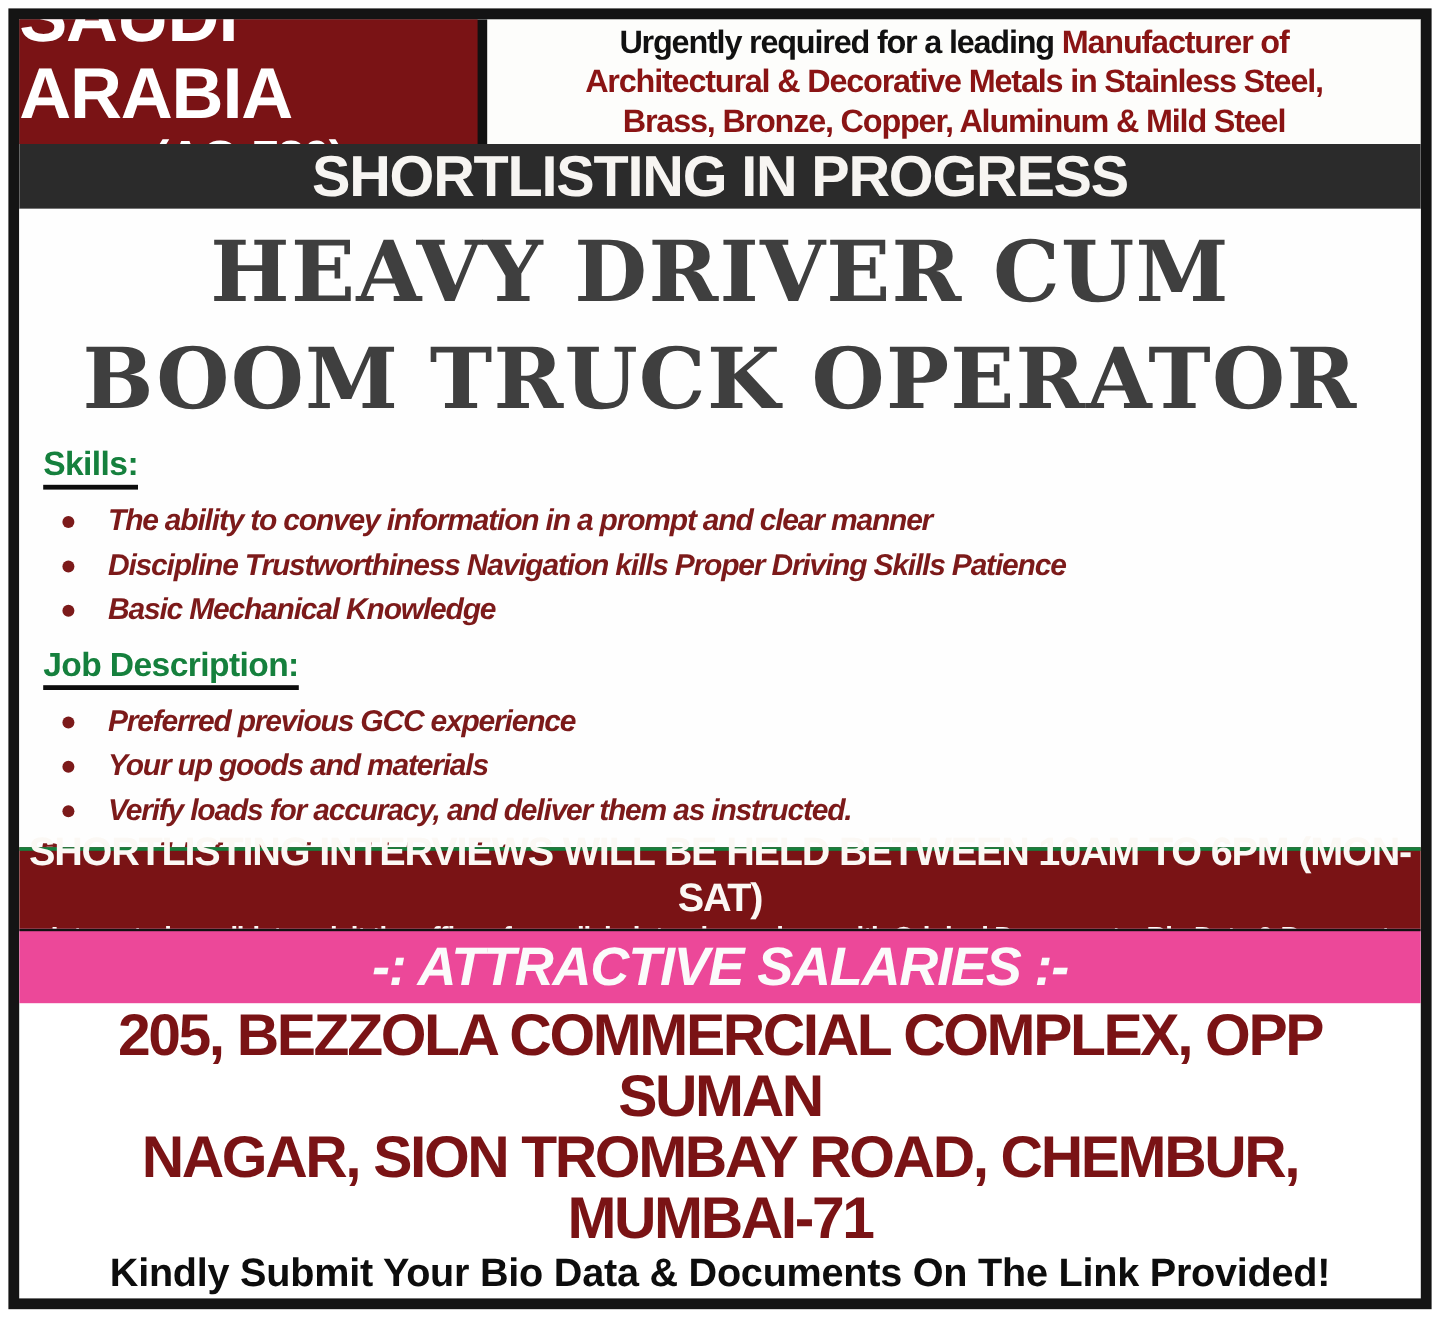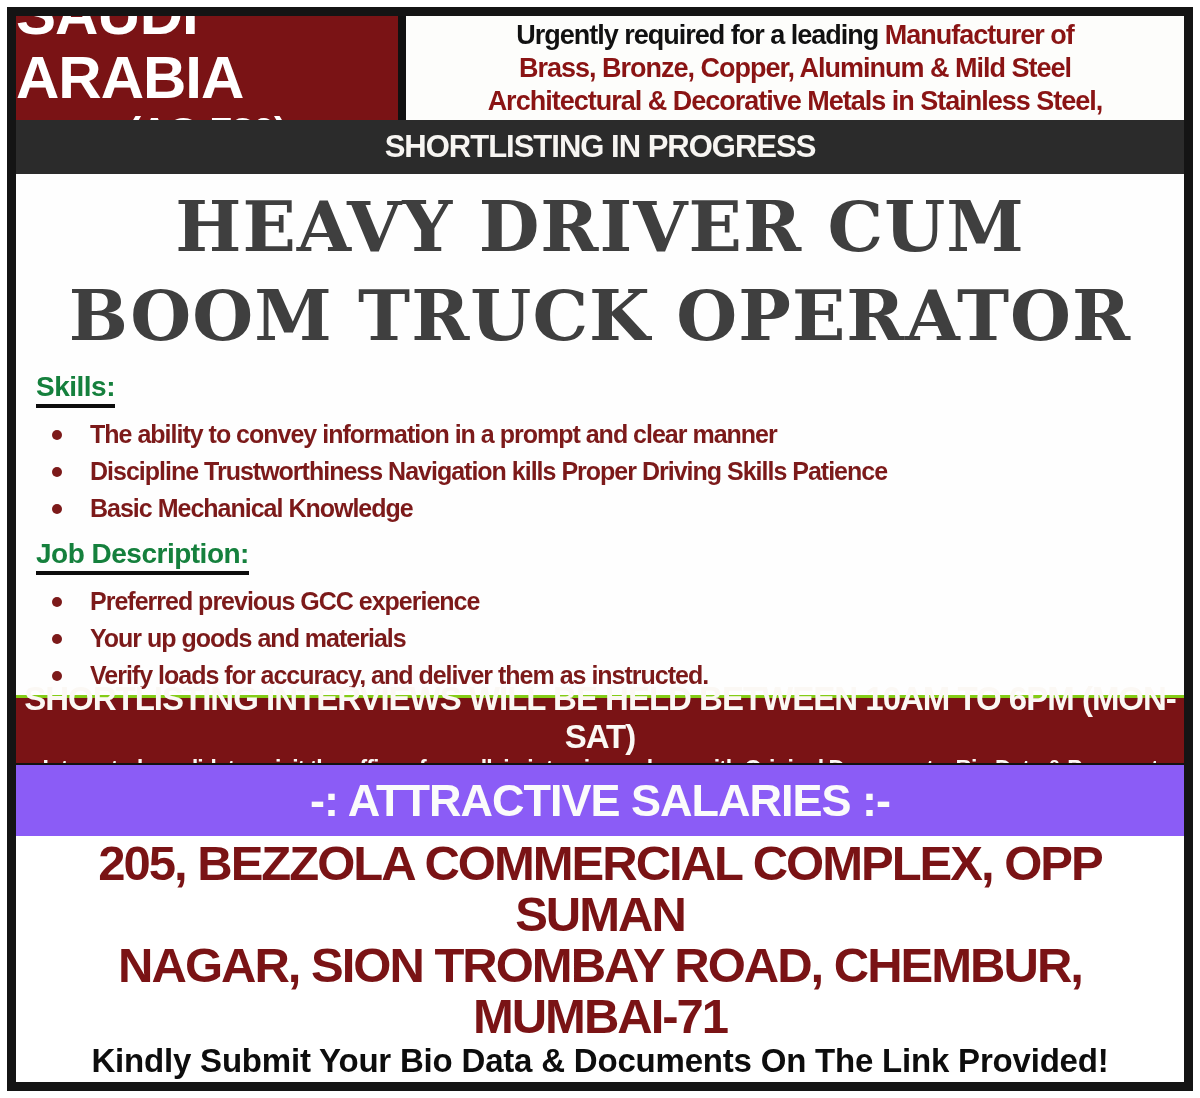--- a/index.html
+++ b/index.html
@@ -15,65 +15,65 @@
   .country { font-size:60px; font-weight:bold; letter-spacing:-1px; }
   .code    { font-size:40px; font-weight:bold; letter-spacing:-1px; }
   .header-right { flex:1 1 auto; background:#fdfdfb; display:flex; flex-direction:column;
                   align-items:center; justify-content:center; text-align:center;
                   font-weight:bold; font-size:27px; letter-spacing:-1px; line-height:33px; padding:0 6px; }
   .intro-black { color:#111; }
   .intro-red   { color:#8a1414; }
 
   
   .status-bar { height:54px; background:#2b2b2b; color:#f7f5f2; display:flex; align-items:center;
-                justify-content:center; font-weight:bold; font-size:31px; letter-spacing:-1px; flex:0 0 auto; }
+                justify-content:center; font-weight:bold; font-size:48px; letter-spacing:-1px; flex:0 0 auto; }
 
   
   .content { flex:1 1 auto; background:#fefefe; padding:0 16px; overflow:hidden; }
   .job-title { text-align:center; font-family:"DejaVu Serif", serif; font-weight:bold;
                color:#3f3f3f; font-size:70px; line-height:89px; margin-top:8px; letter-spacing:1px; }
   .section-heading { display:inline-block; font-size:28px; font-weight:bold; color:#15803d;
                      letter-spacing:-0.5px; border-bottom:4px solid #0d0d0d; margin:10px 0 8px 4px; line-height:34px; }
   .bullet-row { display:flex; align-items:baseline; color:#7c1a1a; font-weight:bold;
                 font-size:25px; letter-spacing:-1px; line-height:37px; }
   .bullet-dot { flex:0 0 auto; width:10px; height:10px; border-radius:50%; background:#7c1a1a;
                 margin:0 28px 0 20px; align-self:center; }
-  .bullet-text { flex:1 1 auto; white-space:nowrap; }
+  .bullet-text { flex:1 1 auto; white-space:nowrap;font-style:italic; }
 
   
-  .interview-bar { flex:0 0 auto; height:68px; background:#7a1315; border-top:3px solid #84cc16;
+  .interview-bar { flex:0 0 auto; height:68px; background:#7a1315; border-top:3px solid #15803d;
                    color:#fbf8f4; text-align:center; display:flex; flex-direction:column; justify-content:center; }
   .interview-line1 { font-size:33px; font-weight:bold; letter-spacing:-1px; line-height:38px; }
   .interview-line2 { font-size:23px; font-weight:bold; letter-spacing:-1px; line-height:26px; }
 
-  .salaries-bar { flex:0 0 auto; height:73px; background:#8b5cf6; border-top:2px solid #111;
+  .salaries-bar { flex:0 0 auto; height:62px; background:#ec4899; border-top:2px solid #111;
                   color:#fbfbfb; display:flex; align-items:center; justify-content:center;
-                  font-size:45px; font-weight:bold; letter-spacing:-1px; }
+                  font-size:45px; font-weight:bold; letter-spacing:-1px;font-style:italic; }
 
   
   .address { flex:0 0 auto; padding-top:2px; text-align:center; color:#7a1315; font-weight:bold;
              font-size:49px; letter-spacing:-2px; line-height:51px; }
   .footer-note { flex:0 0 auto; text-align:center; color:#0d0d0d; font-weight:bold;
                  font-size:33px; letter-spacing:-0.2px; line-height:38px; padding-bottom:2px; }
 </style>
 </head>
 <body>
 
 <div class="page">
   <div class="frame">
 
     <div class="header">
       <div class="header-left">
         <div class="country">SAUDI ARABIA</div>
         <div class="code">(AG-780)</div>
       </div>
       <div class="header-right">
         <div><span class="intro-black">Urgently required for a leading </span><span class="intro-red">Manufacturer of</span></div>
+        <div class="intro-red">Architectural &amp; Decorative Metals in Stainless Steel,</div>
         <div class="intro-red">Brass, Bronze, Copper, Aluminum &amp; Mild Steel</div>
-        <div class="intro-red">Architectural &amp; Decorative Metals in Stainless Steel,</div>
       </div>
     </div>
 
     <div class="status-bar">
       <span>SHORTLISTING IN PROGRESS</span>
     </div>
 
     <div class="content">
       <div class="job-title">
         <span>HEAVY DRIVER CUM</span><br>

